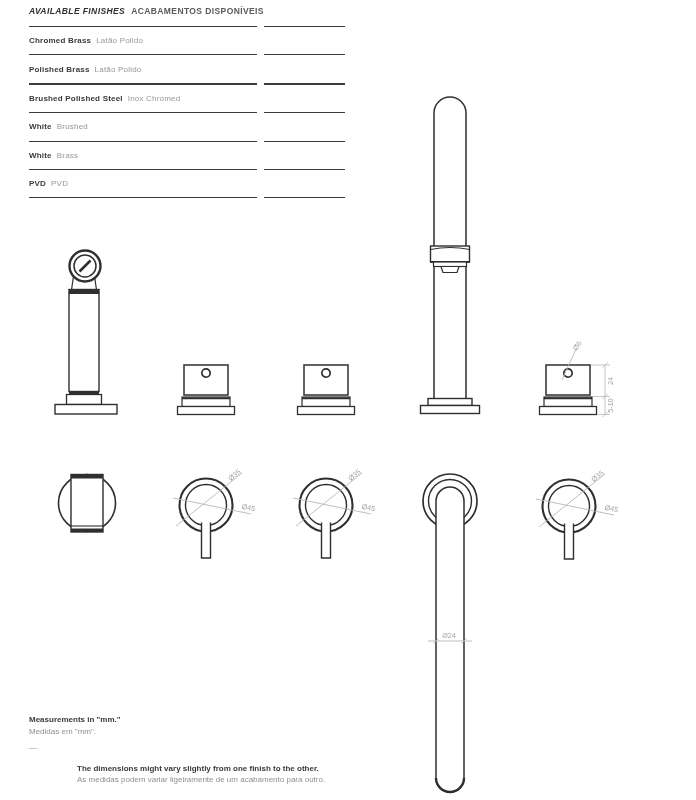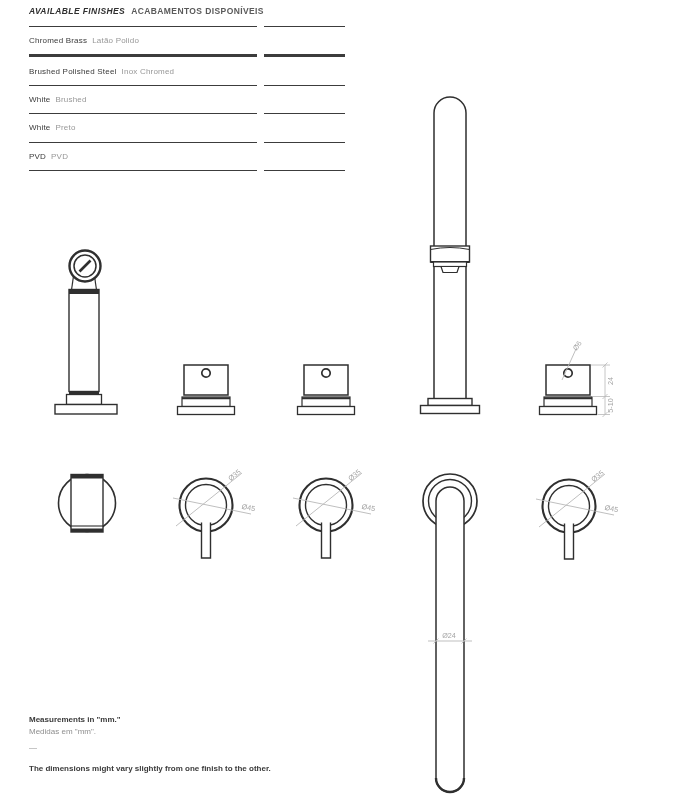--- a/index.html
+++ b/index.html
@@ -12,30 +12,30 @@
   .hdr .en{font-weight:800;color:#2f2f2f;font-style:italic;}
   .hdr .pt{font-weight:700;color:#5a5a5a;margin-left:6px;}
 
   
   .finishes{left:29px;top:26px;width:316px;}
   .divider{display:flex;height:1px;}
   .divider .seg-l{width:228px;height:1px;background:#3c3c3c;}
   .divider .seg-gap{width:7px;}
   .divider .seg-r{width:81px;height:1px;background:#3c3c3c;}
   .frow{height:27.4px;display:flex;align-items:center;font-size:8px;white-space:nowrap;}
-  .frow .en{font-weight:400;color:#3a3a3a;letter-spacing:.2px;}
+  .frow .en{font-weight:700;color:#3a3a3a;letter-spacing:.2px;}
   .frow .pt{color:#979797;margin-left:5px;letter-spacing:.2px;}
 
   
   .footer{left:29px;top:714px;font-size:8px;line-height:11.5px;white-space:nowrap;}
   .f-bold{font-weight:800;color:#3a3a3a;}
   .f-gray{color:#8f8f8f;}
   .f-sep{color:#8f8f8f;margin:5px 0;}
   .footer .blk{margin-bottom:1px;}
-  .footer .note{margin-top:9px;}
+  .footer .note{margin-top:9px;margin-left:48px;}
 
   svg{position:absolute;left:0;top:0;pointer-events:none;}
   svg text{font-family:"Liberation Sans",sans-serif;font-size:7.2px;fill:#a3a3a3;}
 </style>
 </head>
 <body>
 
 <div class="abs hdr">
   <span class="en">AVAILABLE FINISHES</span><span class="pt">ACABAMENTOS DISPONÍVEIS</span>
 </div>
@@ -48,20 +48,24 @@
     </div>
   <div class="frow">
     <span class="en">Chromed Brass</span>
     <span class="pt">Latão Polido</span>
   </div>
   <div class="divider">
       <span class="seg-l"></span>
       <span class="seg-gap"></span>
       <span class="seg-r"></span>
     </div>
+  <div class="frow">
+    <span class="en">Polished Brass</span>
+    <span class="pt">Latão Polido</span>
+  </div>
   <div class="divider">
       <span class="seg-l"></span>
       <span class="seg-gap"></span>
       <span class="seg-r"></span>
     </div>
   <div class="divider">
       <span class="seg-l"></span>
       <span class="seg-gap"></span>
       <span class="seg-r"></span>
     </div>
@@ -78,21 +82,21 @@
     <span class="en">White</span>
     <span class="pt">Brushed</span>
   </div>
   <div class="divider">
       <span class="seg-l"></span>
       <span class="seg-gap"></span>
       <span class="seg-r"></span>
     </div>
   <div class="frow">
     <span class="en">White</span>
-    <span class="pt">Preto</span>
+    <span class="pt">Brass</span>
   </div>
   <div class="divider">
       <span class="seg-l"></span>
       <span class="seg-gap"></span>
       <span class="seg-r"></span>
     </div>
   <div class="frow">
     <span class="en">PVD</span>
     <span class="pt">PVD</span>
   </div>
@@ -206,14 +210,15 @@
 </svg>
 
 <div class="abs footer">
   <div class="blk">
     <div class="f-bold">Measurements in "mm."</div>
     <div class="f-gray">Medidas em "mm".</div>
   </div>
   <div class="f-sep">—</div>
   <div class="note">
     <div class="f-bold">The dimensions might vary slightly from one finish to the other.</div>
+    <div class="f-gray">As medidas podem variar ligeiramente de um acabamento para outro.</div>
   </div>
 </div>
 
 </body></html>

